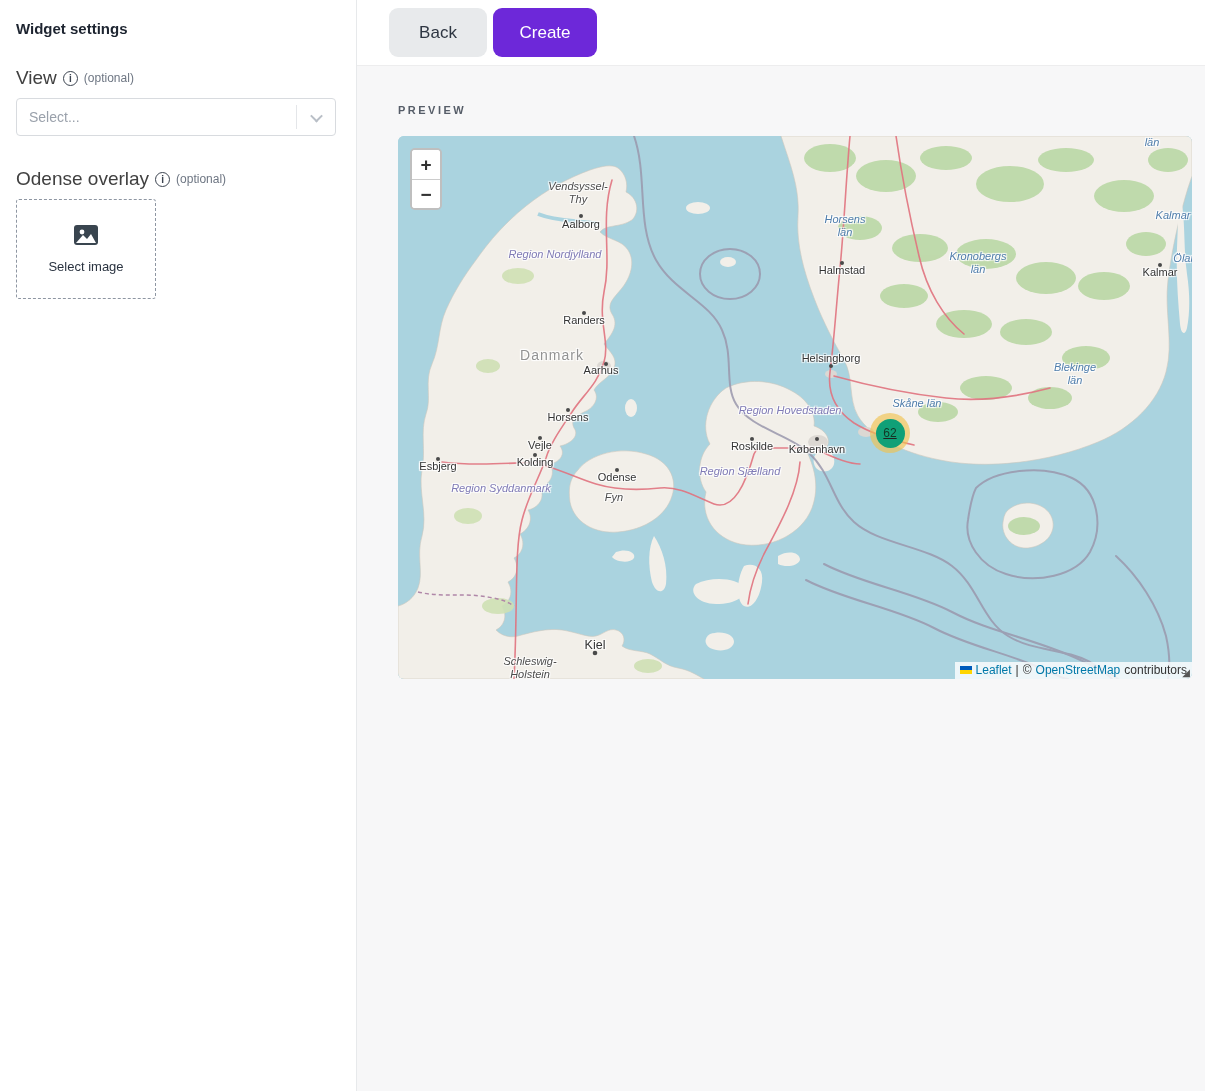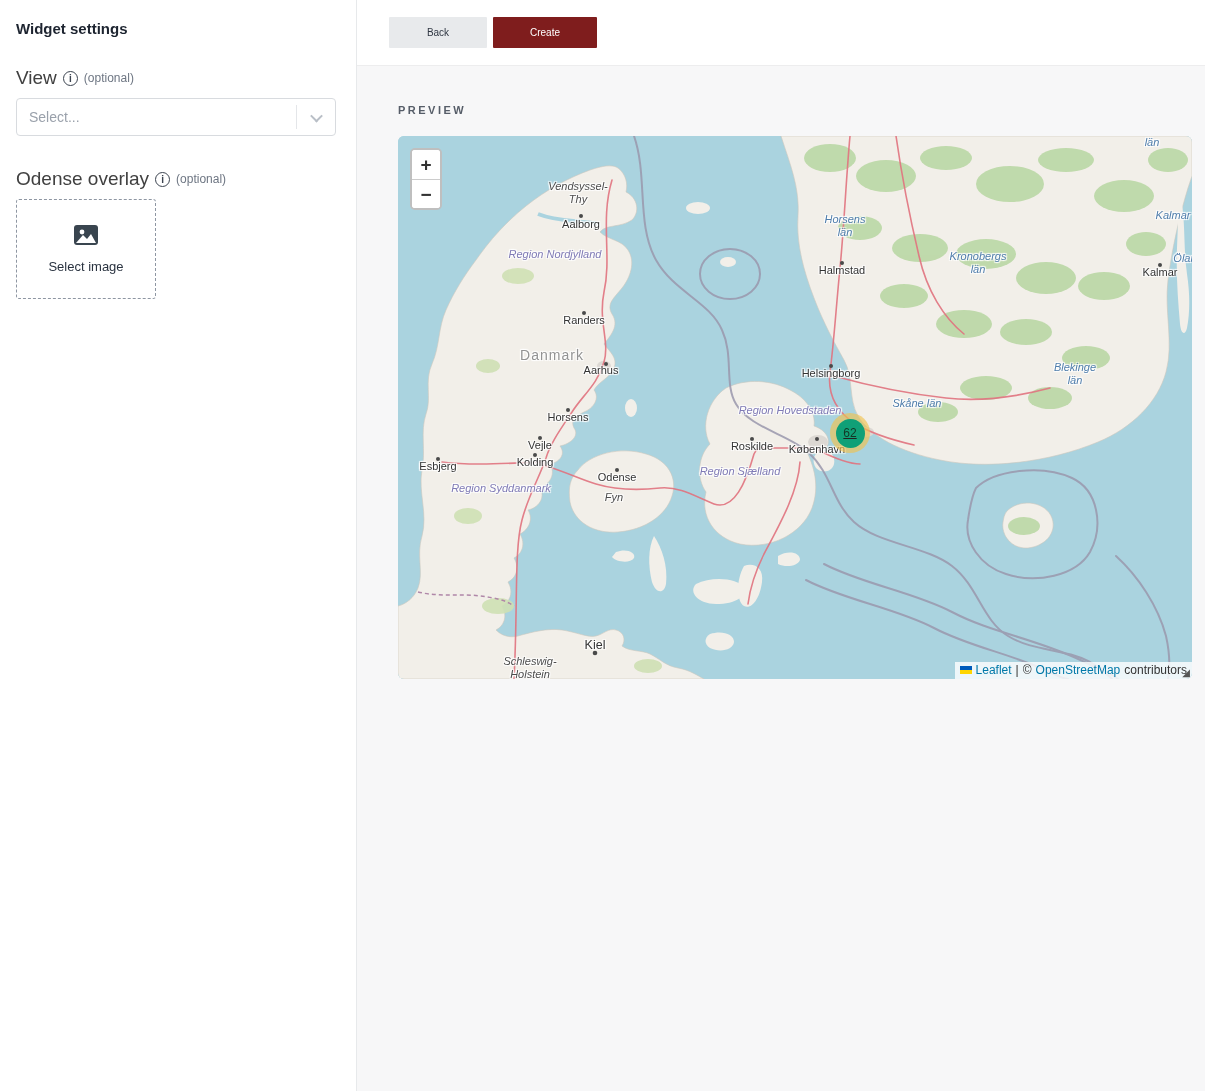--- a/index.html
+++ b/index.html
@@ -46,25 +46,25 @@
   .image-drop-label { font-size:13px; color:#2a3340; }
 
   
   .main { flex:1; display:flex; flex-direction:column; background:#f7f7f8; }
   .topbar {
     height:66px; background:#fff; border-bottom:1px solid #ededee;
     display:flex; align-items:center; padding:0 16px 0 32px;
   }
   .topbar-title { flex:1; font-size:19px; font-weight:500; color:#20262e; }
   .btn {
-    height:31px; border:none; border-radius:1px; font-size:10px;
+    height:49px; border:none; border-radius:9px; font-size:17px;
     font-family:"Liberation Sans", sans-serif; cursor:pointer;
   }
   .btn-back { width:98px; background:#e8eaec; color:#2e3642; margin-right:6px; }
-  .btn-create { width:104px; background:#7f1d1d; color:#fff; }
+  .btn-create { width:104px; background:#6d28d9; color:#fff; }
 
   .content { padding:38px 13px 0 41px; }
   .preview-label {
     font-size:11px; font-weight:700; letter-spacing:2.5px;
     color:#565d68; margin-bottom:20px;
   }
 
   
   .map {
     position:relative; width:794px; height:543px;
@@ -317,39 +317,39 @@
             <div class="map-label county" style="left: 790px; top: 122px;">Öland</div>
             <div class="map-label county" style="left: 580px; top: 127px;">Kronobergs
 län</div>
             <div class="map-label city" style="left: 444px; top: 134px;">Halmstad</div>
             <div class="map-label city" style="left: 762px; top: 136px;">Kalmar</div>
             <div class="map-label city" style="left: 186px; top: 184px;">Randers</div>
             <div class="map-label country" style="left: 134px; top: 219px;">Danmark</div>
             <div class="map-label city" style="left: 203px; top: 234px;">Aarhus</div>
             <div class="map-label county" style="left: 677px; top: 238px;">Blekinge
 län</div>
-            <div class="map-label city" style="left: 433px; top: 237px;">Helsingborg</div>
+            <div class="map-label city" style="left: 433px; top: 222px;">Helsingborg</div>
             <div class="map-label county" style="left: 519px; top: 267px;">Skåne län</div>
             <div class="map-label region" style="left: 392px; top: 274px;">Region Hovedstaden</div>
             <div class="map-label city" style="left: 170px; top: 281px;">Horsens</div>
             <div class="map-label city" style="left: 142px; top: 309px;">Vejle</div>
             <div class="map-label city" style="left: 354px; top: 310px;">Roskilde</div>
             <div class="map-label city" style="left: 419px; top: 313px;">København</div>
             <div class="map-label city" style="left: 137px; top: 326px;">Kolding</div>
             <div class="map-label city" style="left: 40px; top: 330px;">Esbjerg</div>
             <div class="map-label region" style="left: 342px; top: 335px;">Region Sjælland</div>
             <div class="map-label city" style="left: 219px; top: 341px;">Odense</div>
             <div class="map-label region" style="left: 103px; top: 352px;">Region Syddanmark</div>
             <div class="map-label place" style="left: 216px; top: 361px;">Fyn</div>
             <div class="map-label city-lg" style="left: 197px; top: 509px;">Kiel</div>
             <div class="map-label place" style="left: 132px; top: 532px;">Schleswig-
 Holstein</div>
           </div>
 
-        <div class="cluster" style="left: 452px; top: 297px; text-decoration: underline;">
+        <div class="cluster" style="left: 492px; top: 297px; text-decoration: underline;">
           <div class="cluster-inner">62</div>
         </div>
 
         <div class="zoom-control">
           <button>+</button>
           <button>−</button>
         </div>
 
         <div class="attribution">
           <span class="flag">

